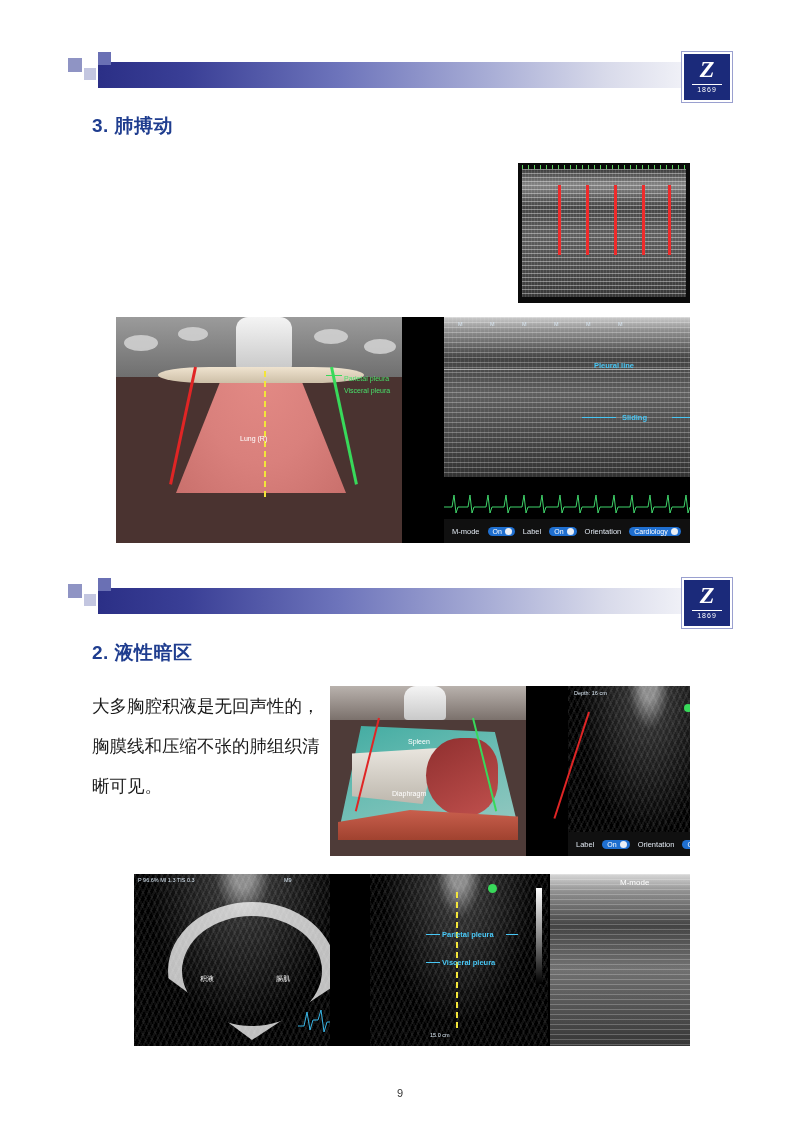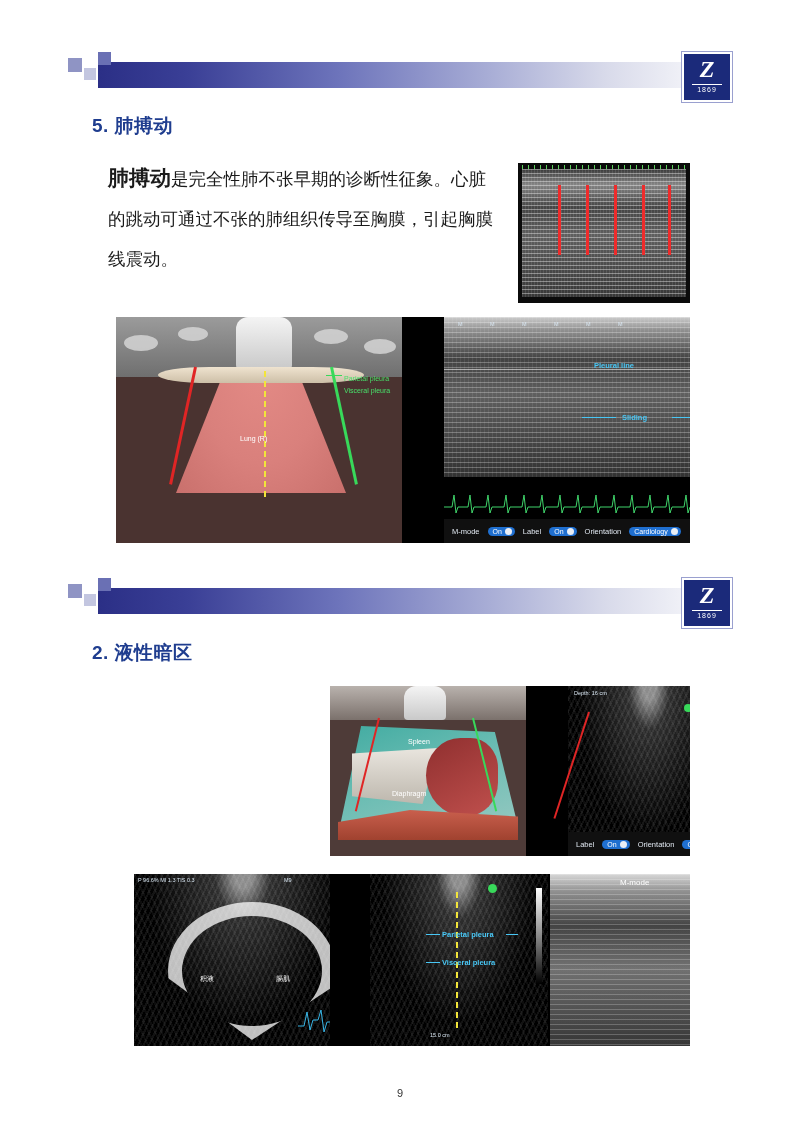--- a/index.html
+++ b/index.html
@@ -120,25 +120,22 @@
     <div class="sq sq1"></div>
     <div class="sq sq2"></div>
     <div class="sq sq3"></div>
     <div class="logo">
       <div class="z">Z</div>
       <div class="rule"></div>
       <div class="yr">1869</div>
     </div>
   </div>
 
-  <div class="heading" style="left:92px;top:113px;">5. 肺搏动</div>
-
-  <div class="ptext" style="left:108px;top:158px;width:390px;">
-    <span class="lead">肺搏动</span><span>是完全性肺不张早期的诊断性征象。心脏的跳动可通过不张的肺组织传导至胸膜，引起胸膜线震动。</span>
-  </div>
+  <div class="heading" style="left:92px;top:113px;">3. 肺搏动</div>
+
 
   <div class="media us-mmode" style="left:518px;top:163px;width:172px;height:140px;">
     <div class="topscale"></div>
     <div class="film"></div>
     <div class="redline" style="left:40px;top:22px;height:70px;"></div>
     <div class="redline" style="left:68px;top:22px;height:70px;"></div>
     <div class="redline" style="left:96px;top:22px;height:70px;"></div>
     <div class="redline" style="left:124px;top:22px;height:70px;"></div>
     <div class="redline" style="left:150px;top:22px;height:70px;"></div>
   </div>
@@ -220,20 +217,21 @@
     <div class="sq sq3"></div>
     <div class="logo">
       <div class="z">Z</div>
       <div class="rule"></div>
       <div class="yr">1869</div>
     </div>
   </div>
 
   <div class="heading" style="left:92px;top:640px;">2. 液性暗区</div>
 
+  <div class="ptext" style="left:92px;top:686px;width:232px;">大多胸腔积液是无回声性的，胸膜线和压缩不张的肺组织清晰可见。</div>
 
   <div class="media" style="left:330px;top:686px;width:360px;height:170px;background:#000;">
     <div class="anat" style="position:absolute;left:0;top:0;width:196px;height:170px;background:#4e3b38;">
       <div style="position:absolute;left:0;top:0;right:0;height:34px;background:linear-gradient(to bottom,#b9b2ad,#7b716c);"></div>
       <div class="probe" style="left:74px;top:0px;width:42px;height:34px;"></div>
       <div style="position:absolute;left:10px;top:40px;width:176px;height:100px;background:linear-gradient(160deg,#3fbfb4 0%,#6ed3c8 45%,#9fe0d8 100%);opacity:.85;clip-path:polygon(12% 0%,88% 6%,100% 92%,0% 100%);"></div>
       <div style="position:absolute;left:22px;top:62px;width:86px;height:56px;background:linear-gradient(to bottom,#e9e5de,#bdb7ad);clip-path:polygon(0% 10%,100% 0%,82% 100%,0% 86%);"></div>
       <div style="position:absolute;left:96px;top:52px;width:72px;height:78px;border-radius:50% 40% 45% 55%;background:linear-gradient(150deg,#8f2f2f,#c0504d);"></div>
       <div style="position:absolute;left:8px;top:124px;width:180px;height:30px;background:linear-gradient(to bottom,#c95f4d,#a0422f);clip-path:polygon(0% 40%,40% 0%,100% 22%,100% 100%,0% 100%);"></div>
       <div class="redline" style="left:48px;top:32px;width:2px;height:96px;background:#e02525;transform:rotate(14deg);transform-origin:top;"></div>

